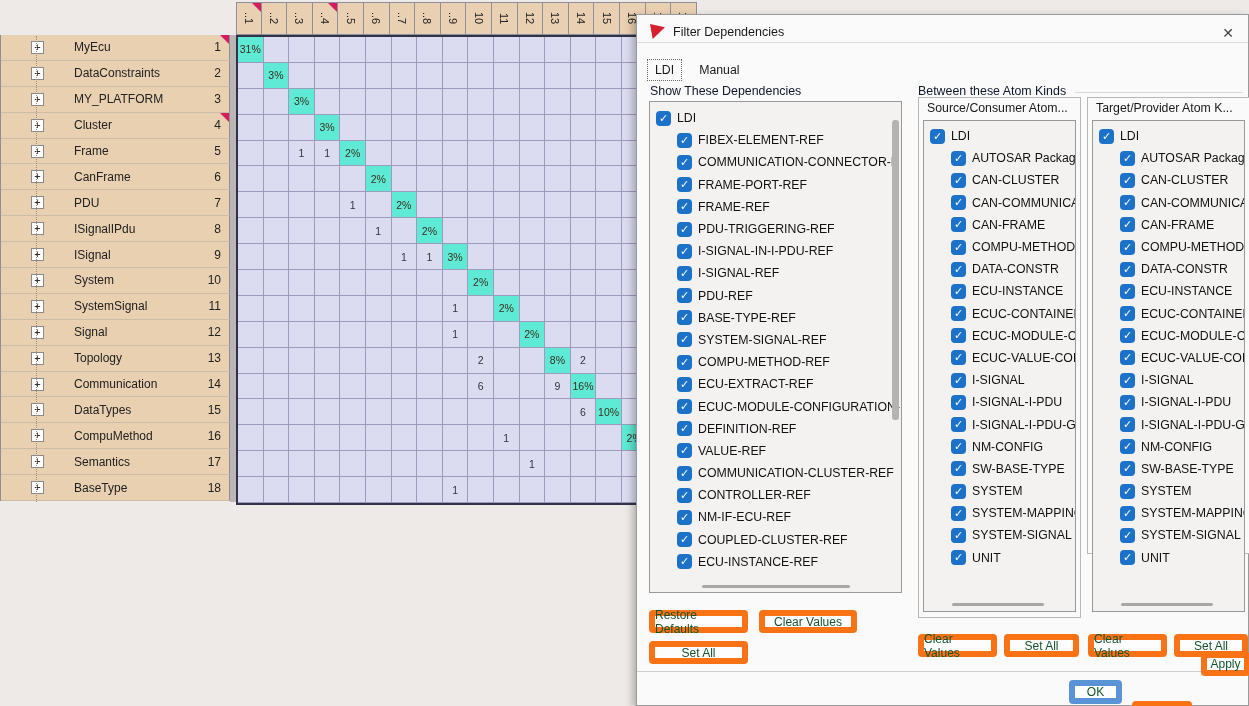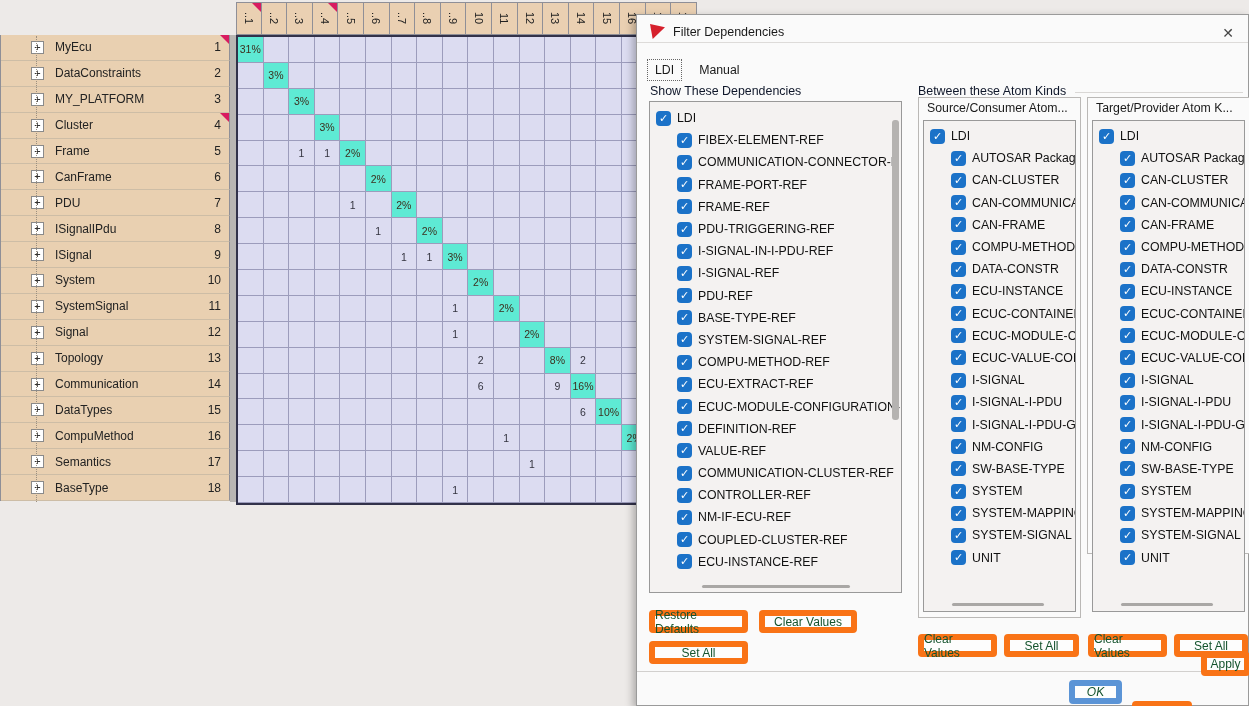--- a/index.html
+++ b/index.html
@@ -15,21 +15,21 @@
   .col-headers { position:absolute; left:236px; top:2px; height:33px; display:flex; }
   .col-h { width:25.6px; height:33px; background:#ead0b2; border:1px solid #8f8f97; border-left:none;
     position:relative; display:flex; align-items:center; justify-content:center; }
   .col-h:first-child { border-left:1px solid #8f8f97; }
   .col-h span { writing-mode:vertical-rl; font-size:11px; color:#222; letter-spacing:0px; }
   .row-headers { position:absolute; left:0; top:35px; width:230px; border-left:1px solid #8f8f97; }
   .mrow { height:25.9px; background:#e9d0b1; border-bottom:1px solid #cdbda6; border-right:1px solid #8f8f97;
     display:flex; align-items:center; position:relative; font-size:12px; color:#222; }
   .plus { width:13px; height:13px; margin-left:30px; background:#fff; border:1px solid #8a8a8a;
     font-size:11px; line-height:11px; text-align:center; color:#333; flex:0 0 auto; }
-  .rname { margin-left:11px; white-space:nowrap; }
+  .rname { margin-left:30px; white-space:nowrap; }
   .rnum { margin-left:auto; margin-right:8px; font-size:12px; }
   .treeline { position:absolute; left:36px; top:36px; height:466px; border-left:1px dotted #9a8f80; }
   .tri { position:absolute; right:0; top:0; width:0; height:0;
     border-top:9px solid #d81b60; border-left:9px solid transparent; }
   .gap-strip { position:absolute; left:230px; top:35px; width:6px; height:467px; background:#b9b6b3; }
   #grid { position:absolute; left:236px; top:35px; display:grid;
     grid-template-columns:repeat(18,25.6px); grid-template-rows:repeat(18,25.9px);
     border:2px solid #32324a; background:#dcdcf1; }
   .cell { border-right:1px solid #9c9cbc; border-bottom:1px solid #9c9cbc;
     font-size:10.5px; color:#33333f; display:flex; align-items:center; justify-content:center; }
@@ -56,21 +56,21 @@
     font-size:11px; line-height:15px; text-align:center; flex:0 0 auto; }
   .citem .clabel { margin-left:6px; font-size:12.3px; color:#111; white-space:nowrap; overflow:hidden; }
   .citem.lvl0 { padding-left:6px; }
   .citem.lvl1 { padding-left:27px; }
   .vthumb { position:absolute; right:2px; width:7px; background:#b5b3b1; border-radius:3px; }
   .hthumb { position:absolute; height:3px; background:#a9a7a5; border-radius:2px; }
 
   .btn { position:absolute; background:#fdfdfd; border:6px solid #f97316; border-radius:4px;
     font-size:12px; color:#14532d; display:flex; align-items:center; justify-content:center; cursor:pointer;
     font-family:"Liberation Sans", sans-serif; }
-  .btn.ok { border-color:#5b94d6;font-style:italic; }
+  .btn.ok { border-color:#5b94d6; }
 
   .frame { position:absolute; border:1px solid #bab8b6; background:#fafafa; }
   .frame .fr-label { position:absolute; left:8px; top:3px; font-size:12.3px; color:#1a1a1a; white-space:nowrap; }
   .footer-sep { position:absolute; left:0; right:0; border-top:1px solid #d2d0ce; }
 </style>
 </head>
 <body>
 
 <div id="stage">
 

